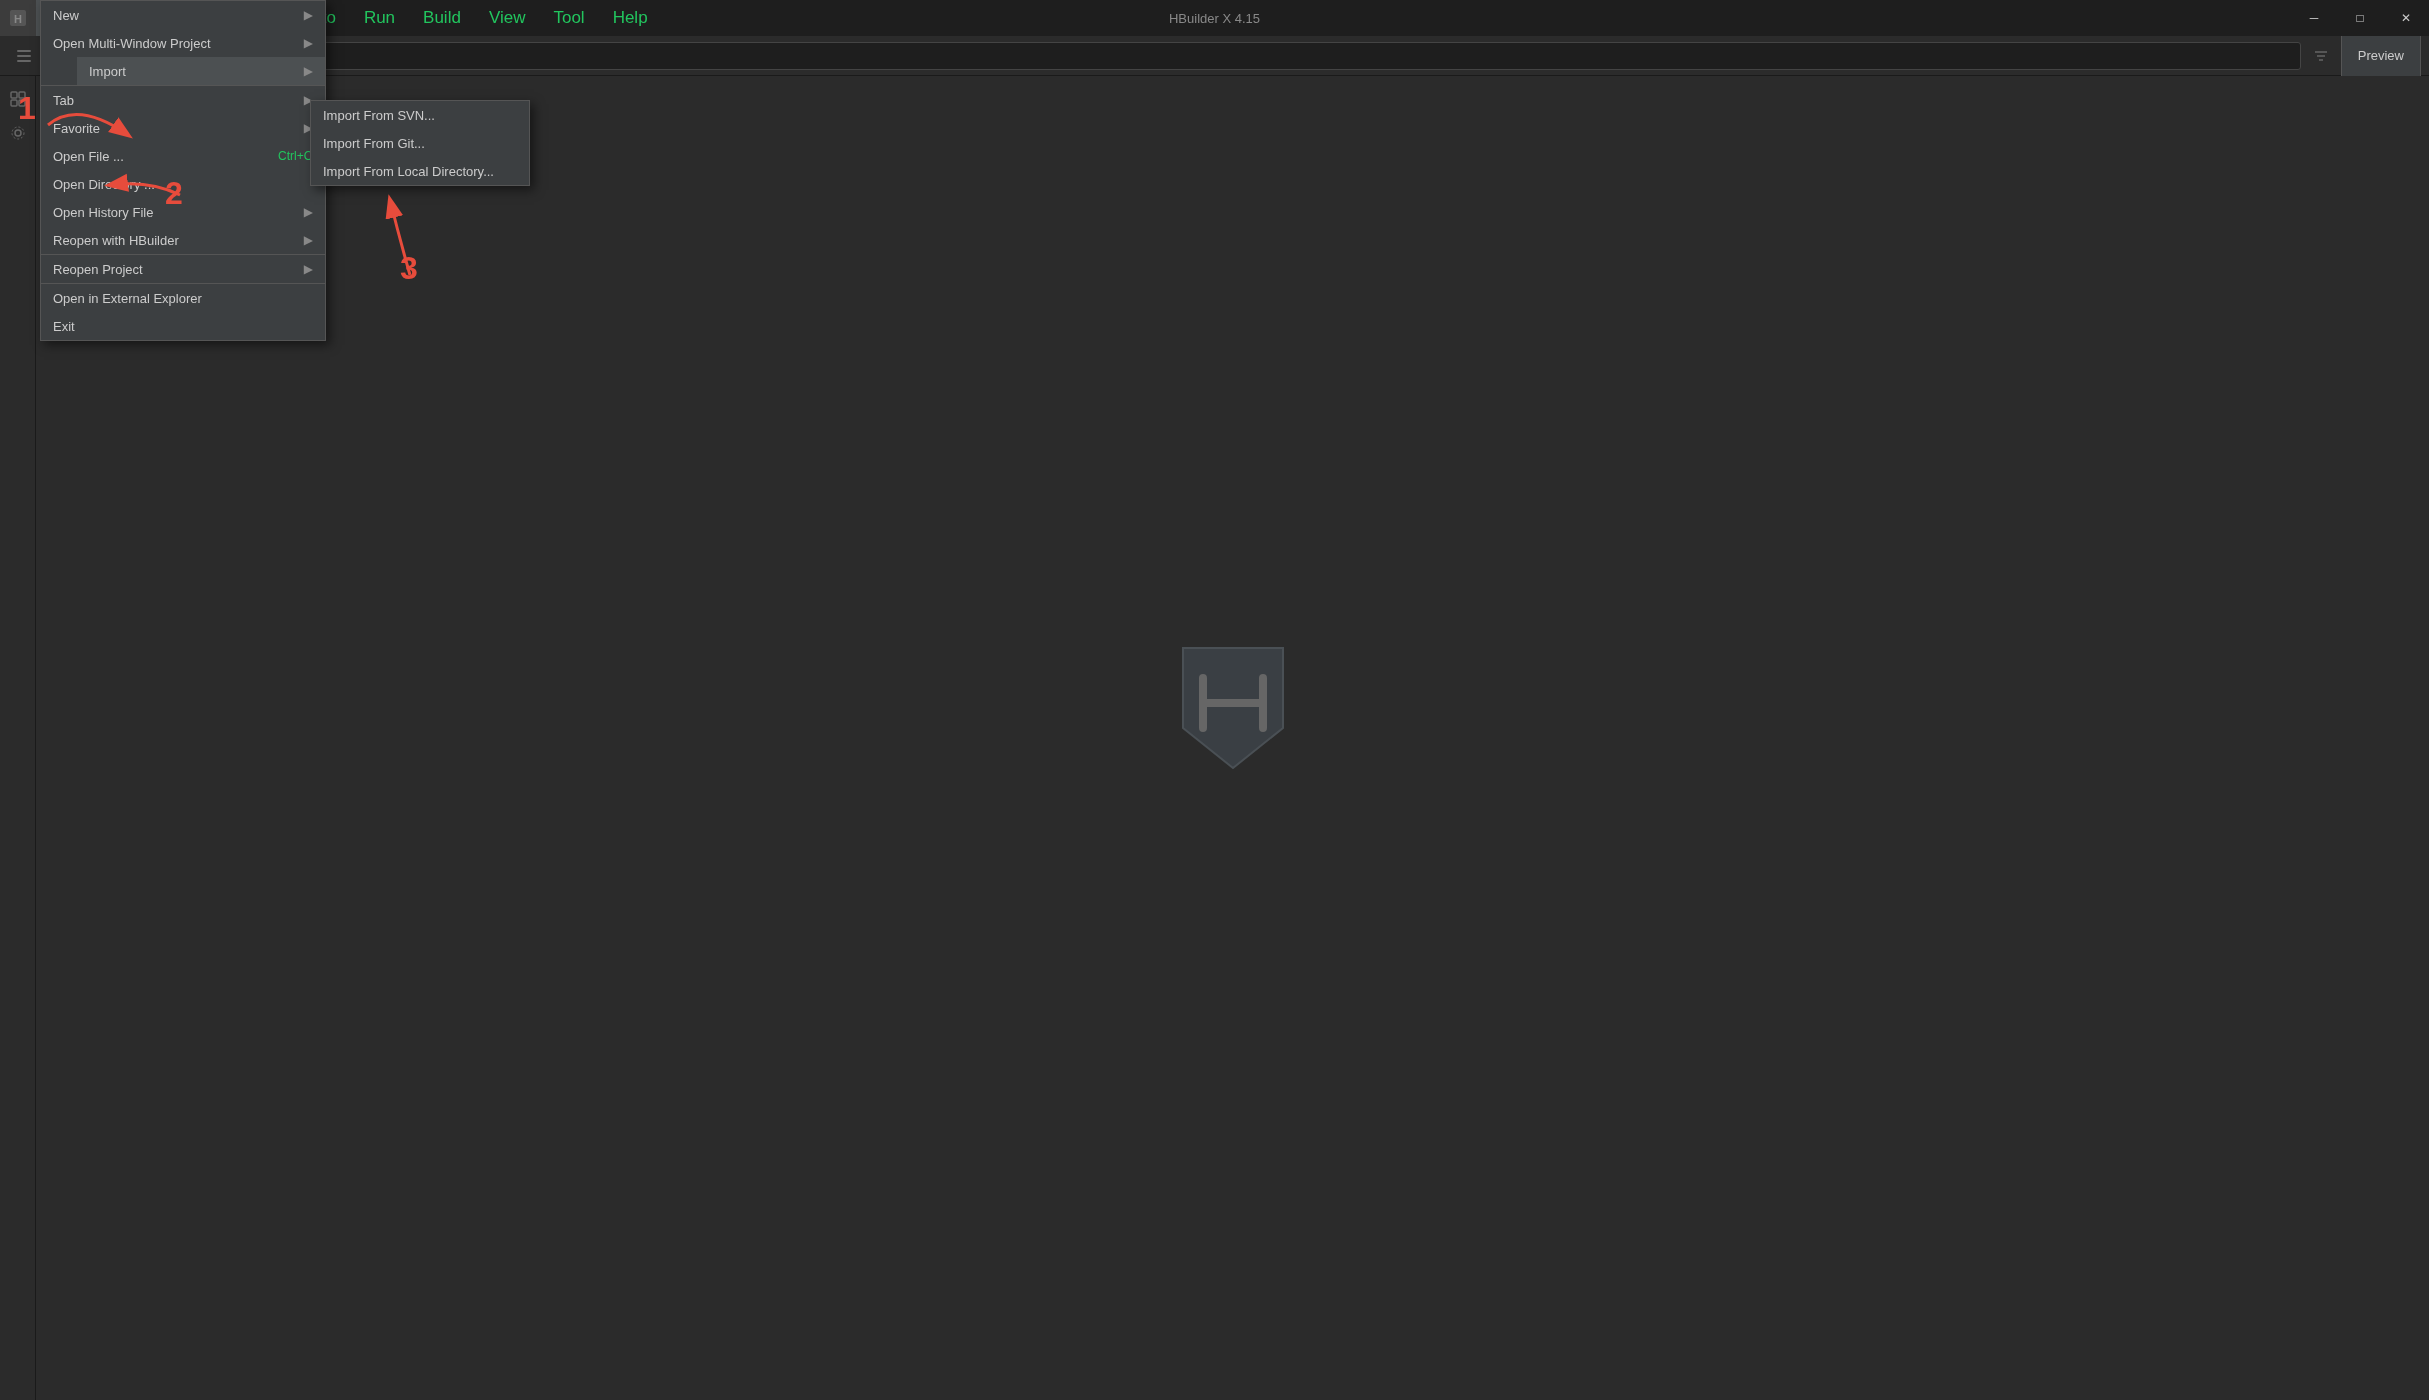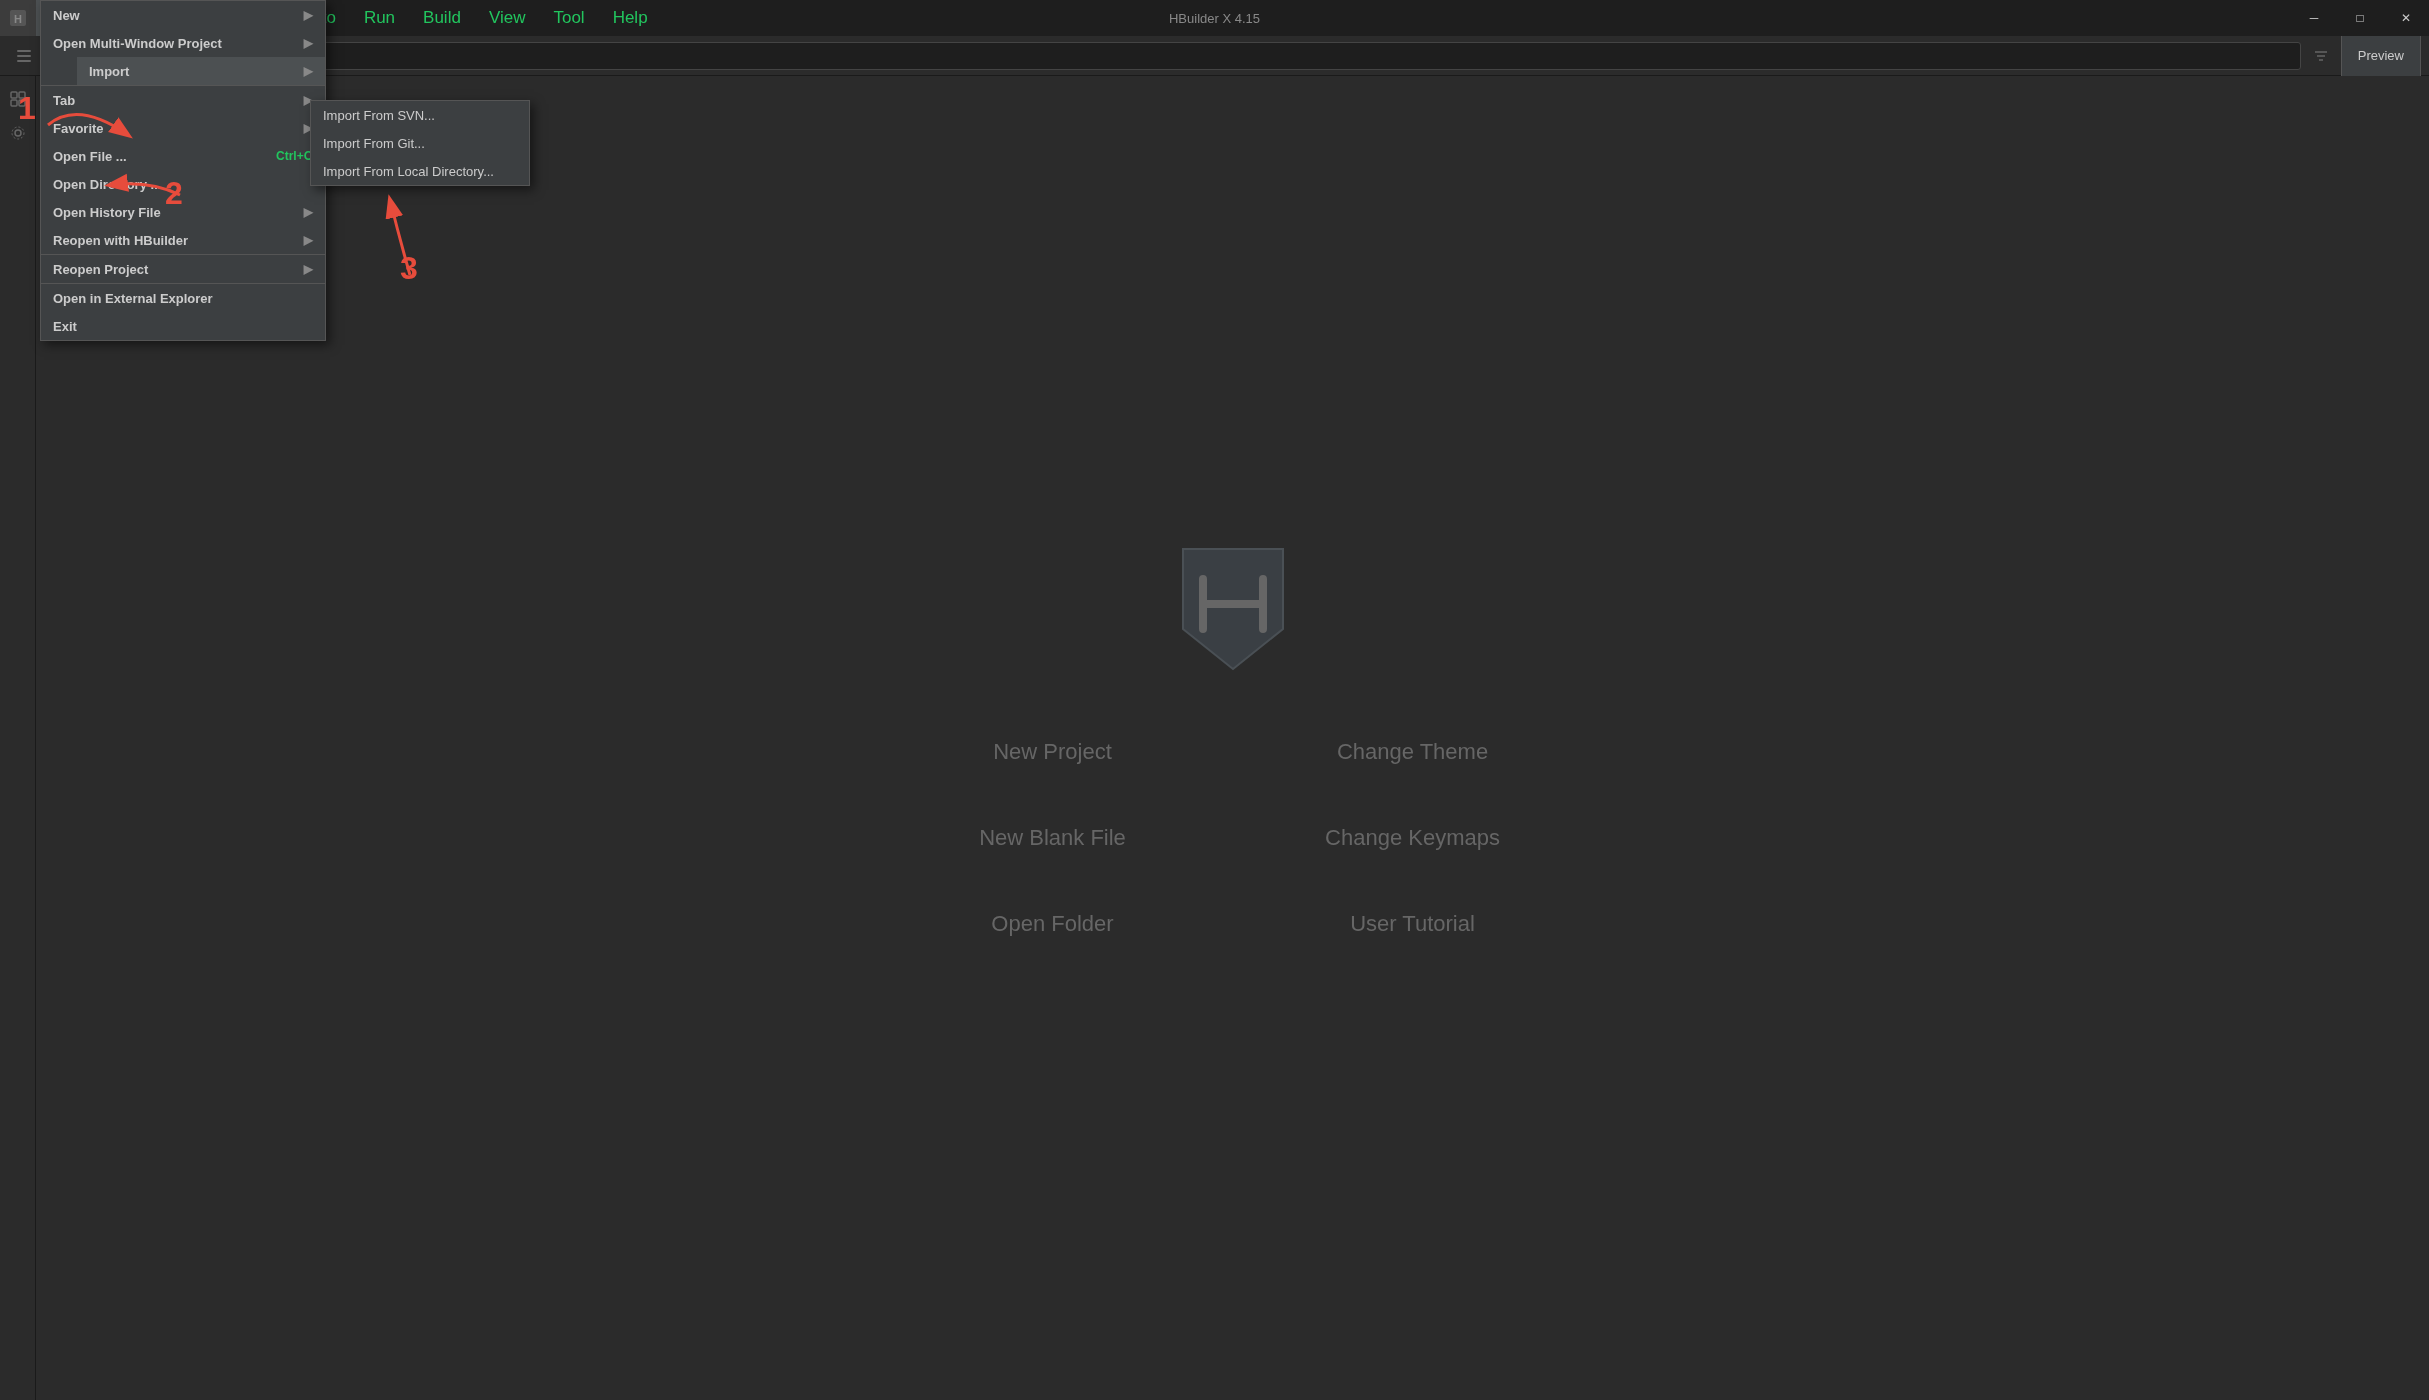--- a/index.html
+++ b/index.html
@@ -203,21 +203,20 @@
     .file-menu {
       position: absolute;
       top: 0;
       left: 40px;
       width: 286px;
       background: #3c3f41;
       border: 1px solid #555;
       box-shadow: 4px 4px 10px rgba(0,0,0,0.5);
       z-index: 200;
       pointer-events: all;
-      font-weight: bold;
     }
     .menu-section {
       border-bottom: 1px solid #555;
     }
     .menu-section:last-child { border-bottom: none; }
     .dropdown-item {
       display: flex;
       align-items: center;
       justify-content: space-between;
       padding: 6px 12px;
@@ -337,28 +336,20 @@
 </div>
 
 <div class="main-content">
   <div class="center-content">
 
     <svg class="hbuilder-logo" viewBox="0 0 120 140">
       <path d="M10 10 L110 10 L110 90 L60 130 L10 90 Z" fill="#3a3f44" stroke="#4a5055" stroke-width="2"></path>
       <path d="M30 40 L30 90 M90 40 L90 90 M30 65 L90 65" stroke="#666" stroke-width="8" stroke-linecap="round"></path>
     </svg>
 
-    <div class="quick-links">
-      <div class="quick-link">New Project</div>
-      <div class="quick-link">Change Theme</div>
-      <div class="quick-link">New Blank File</div>
-      <div class="quick-link">Change Keymaps</div>
-      <div class="quick-link">Open Folder</div>
-      <div class="quick-link">User Tutorial</div>
-    </div>
   </div>
 </div>
 
 <div class="file-menu">
 
   <div class="menu-section">
     <div class="dropdown-item">
       <span>New</span>
       <span class="arrow">▶</span>
     </div>

